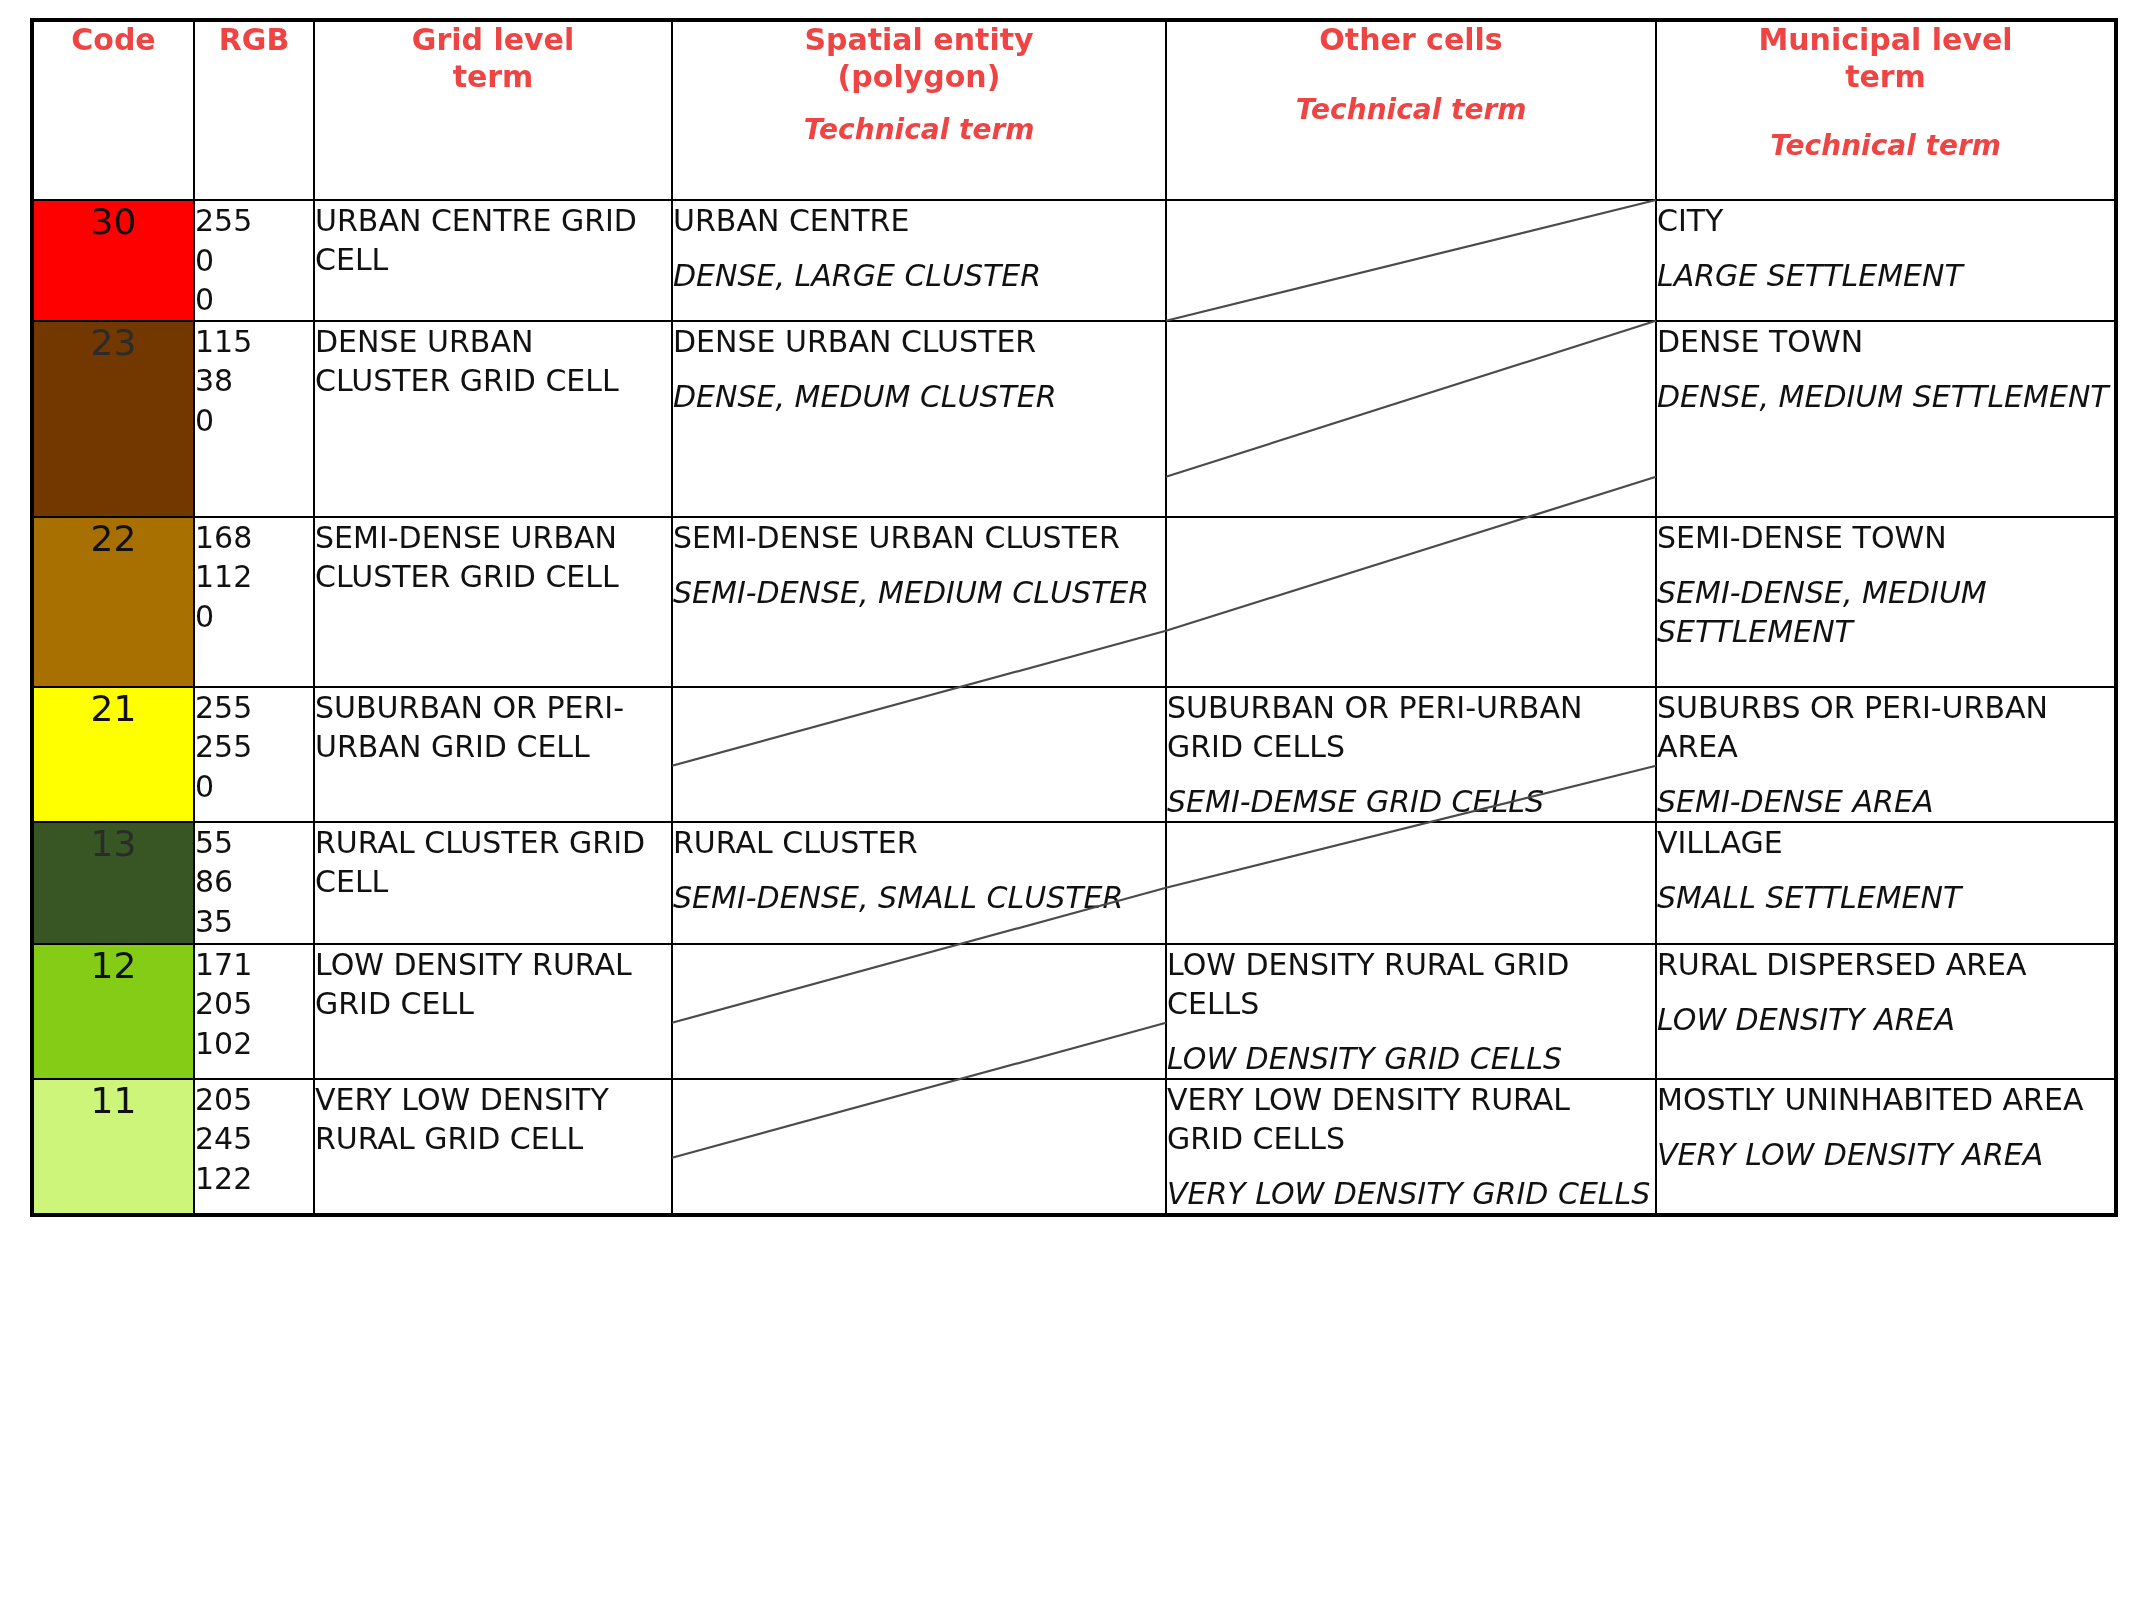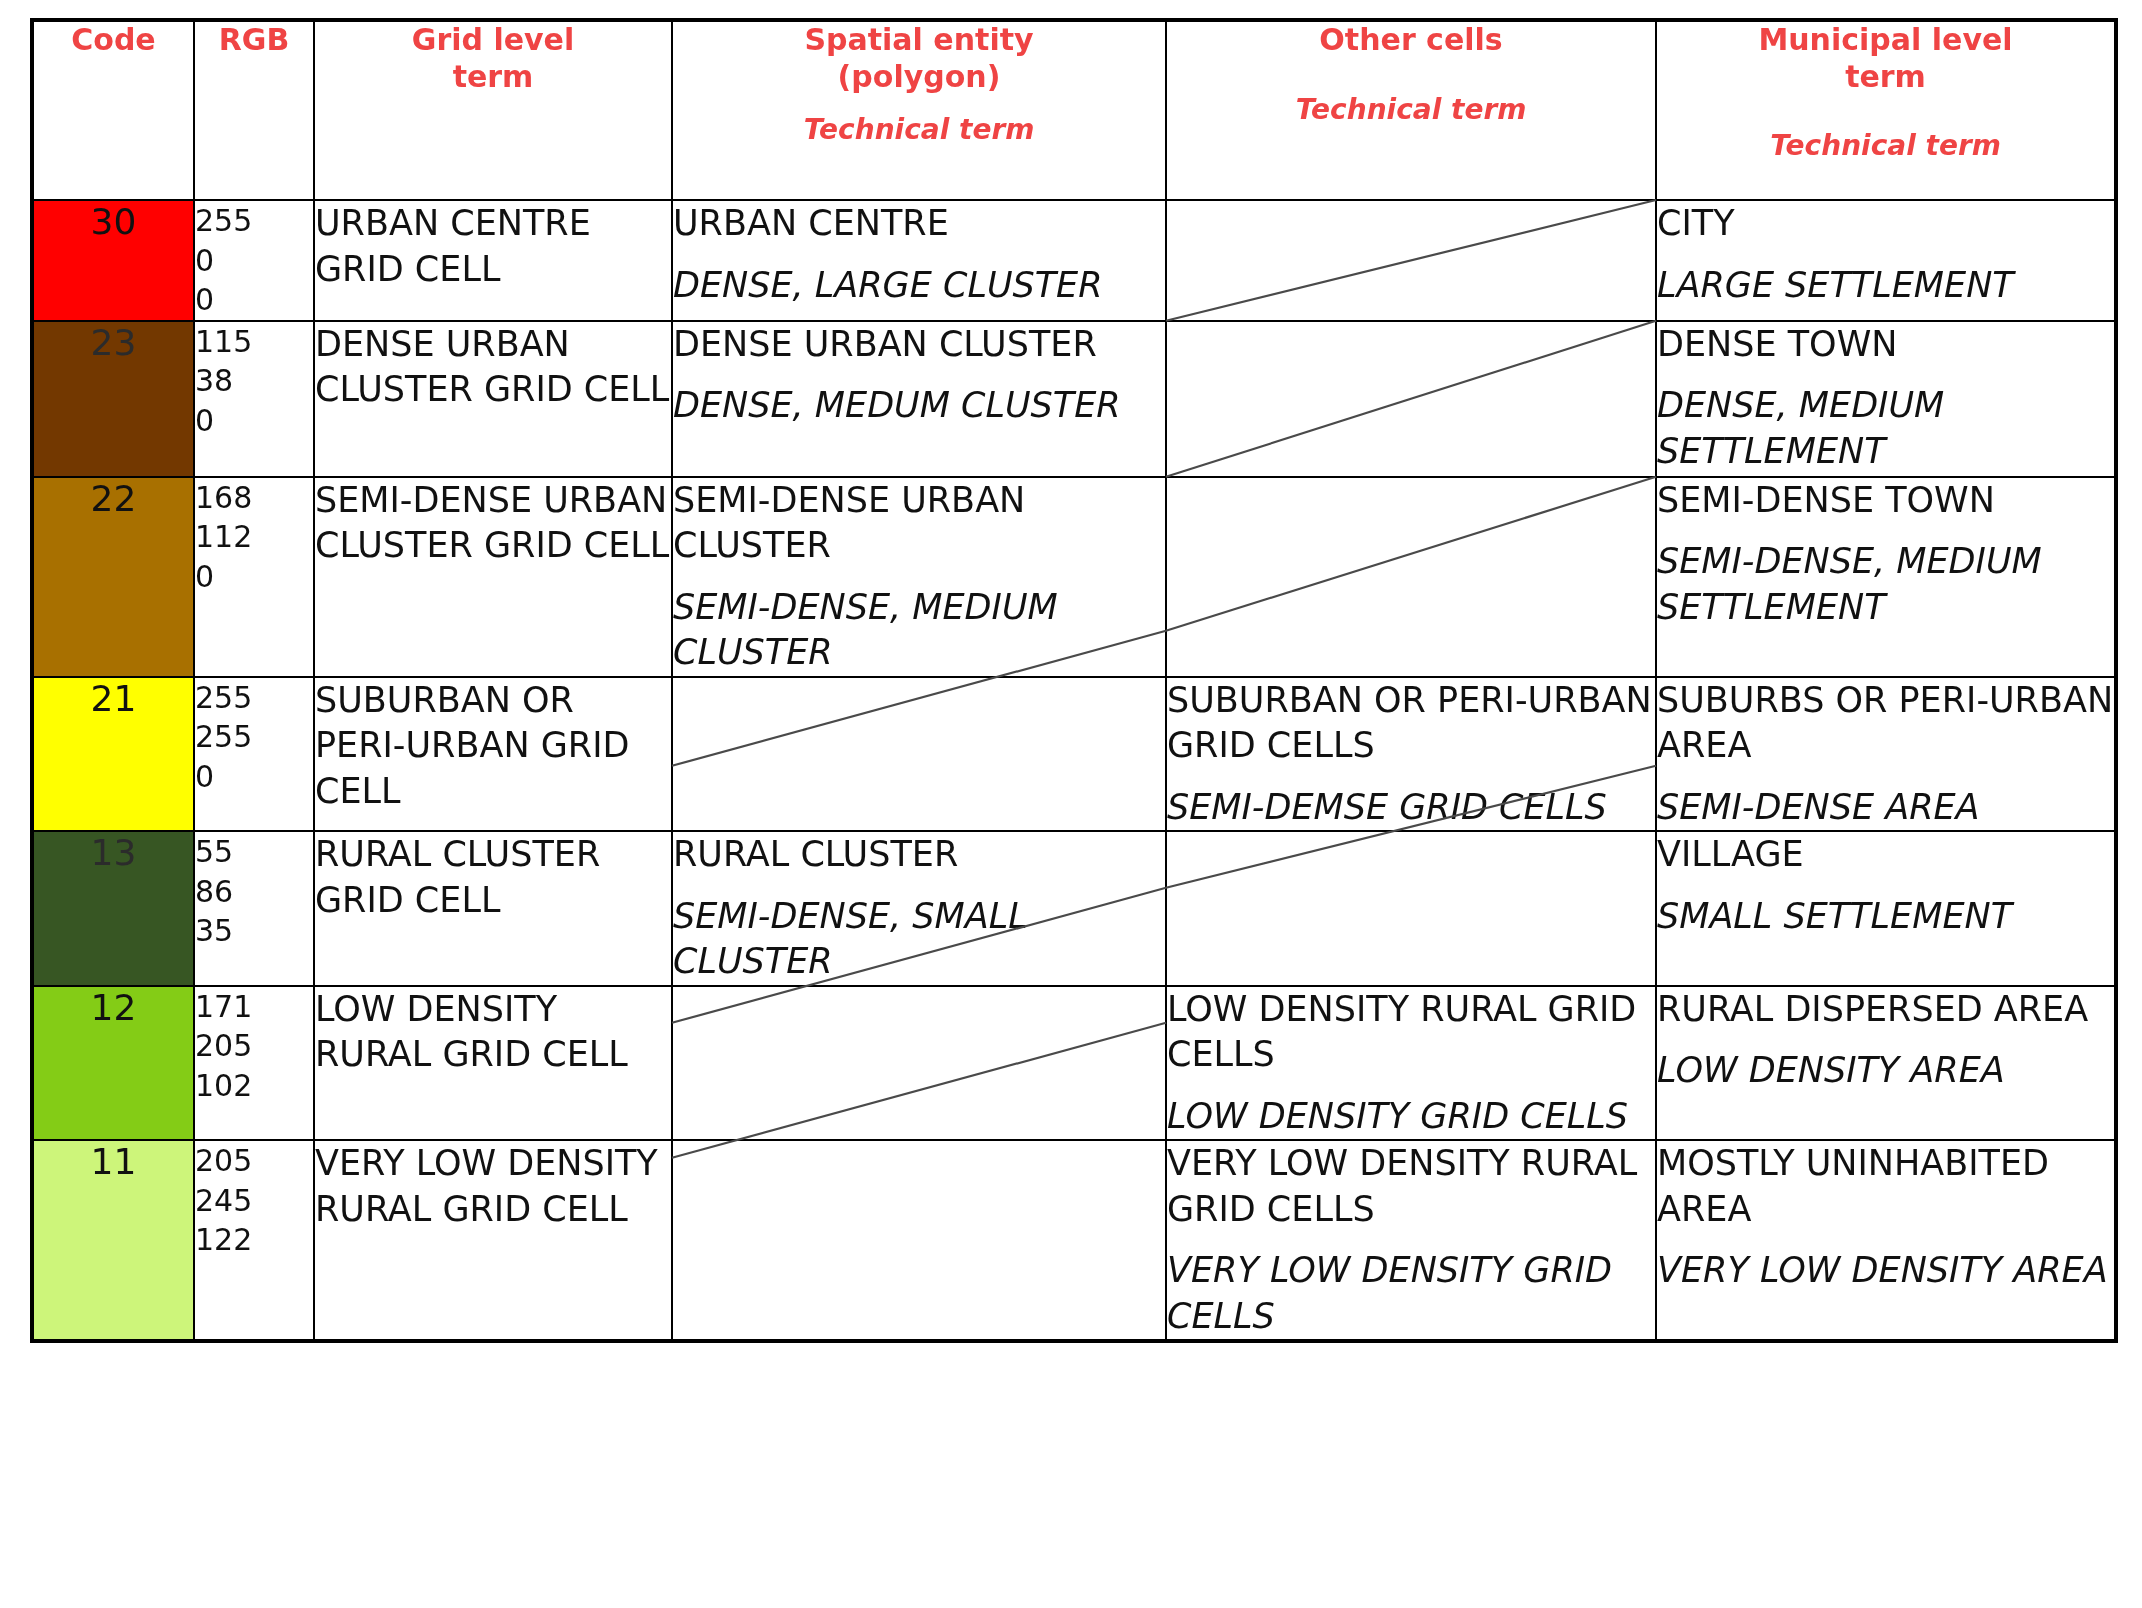--- a/index.html
+++ b/index.html
@@ -70,21 +70,21 @@
   }
   td.rgb {
     vertical-align: middle;
     font-size: 30px;
     line-height: 1.32;
     color: #111;
     padding: 6px 4px;
     white-space: pre-line;
   }
   td.txt {
-    font-size: 35px;
+    font-size: 30px;
     line-height: 1.30;
     color: #111;
     padding: 10px 10px 12px 12px;
     position: relative;
   }
   td.txt .up {
     display: block;
   }
   td.txt .it {
     display: block;
@@ -156,21 +156,21 @@
           <td class="txt">
             <span class="up">URBAN CENTRE</span>
             <span class="it">DENSE, LARGE CLUSTER</span>
           </td>
           <td class="txt"></td>
           <td class="txt">
             <span class="up">CITY</span>
             <span class="it">LARGE SETTLEMENT</span>
           </td>
         </tr>
-        <tr style="height: 156px;">
+        <tr style="height: 196px;">
           <td class="swatch" style="background: rgb(115, 56, 0);"><span style="color: rgb(43, 43, 43);">23</span></td>
           <td class="rgb">115
 38
 0</td>
           <td class="txt">
             <span class="up">DENSE URBAN CLUSTER GRID CELL</span>
           </td>
           <td class="txt">
             <span class="up">DENSE URBAN CLUSTER</span>
             <span class="it">DENSE, MEDUM CLUSTER</span>

